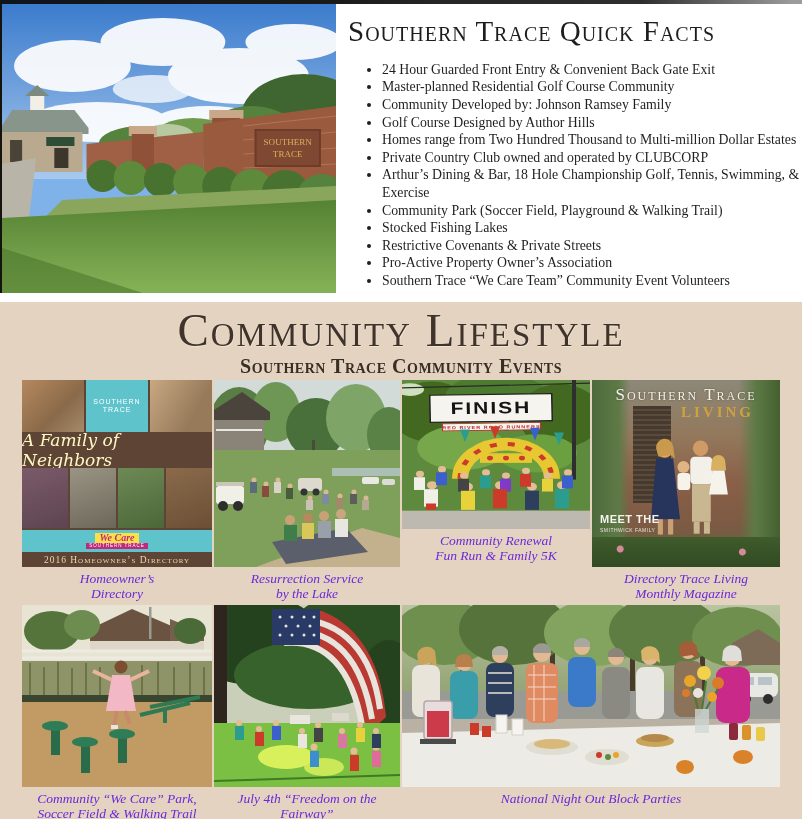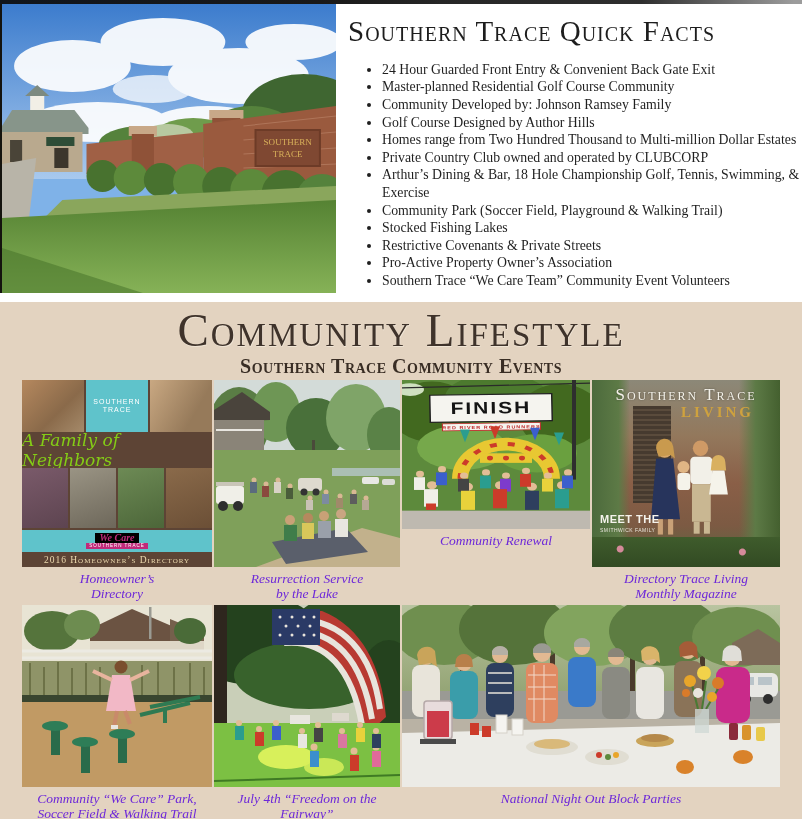--- a/index.html
+++ b/index.html
@@ -39,30 +39,30 @@
   
   .dir{position:absolute;inset:0;background:#5d4435;}
   .dir-row{position:absolute;left:0;right:0;display:flex;gap:2px;}
   .dir-top{top:0;height:52px;}
   .dir-top .t{flex:1;}
   .t-a{background:linear-gradient(135deg,#b5885e,#8a6a4a 60%,#a58a6a);}
   .t-logo{background:#5fc3cb;display:flex;flex-direction:column;align-items:center;justify-content:center;
           color:#fff;font-size:7px;letter-spacing:1px;text-align:center;line-height:1.2;font-family:"Liberation Sans",sans-serif;}
   .t-c{background:linear-gradient(120deg,#c9a882,#96staf);background:linear-gradient(120deg,#c9a882,#967a5a 70%);}
   .dir-script{position:absolute;left:0;right:0;top:54px;height:32px;display:flex;align-items:center;justify-content:center;
-              color:#84cc16;font-style:italic;font-size:17px;font-family:"DejaVu Serif",serif;}
+              color:#fef9c3;font-style:italic;font-size:17px;font-family:"DejaVu Serif",serif;}
   .dir-mid{top:88px;height:60px;}
   .dir-mid .t{flex:1;}
   .m-a{background:linear-gradient(160deg,#7a5a6a,#5d4450);}
   .m-b{background:linear-gradient(160deg,#9a9484,#6d675a);}
   .m-c{background:linear-gradient(160deg,#6d8a55,#4c6639);}
   .m-d{background:linear-gradient(160deg,#8a6a4a,#6b4f36);}
   .dir-wecare{position:absolute;left:0;right:0;top:150px;height:22px;background:#5fc3cb;
               display:flex;flex-direction:column;align-items:center;justify-content:center;}
-  .wc-main{background:#000000;color:#c02a7a;font-style:italic;font-weight:bold;font-size:10px;
+  .wc-main{background:#fde047;color:#c02a7a;font-style:italic;font-weight:bold;font-size:10px;
            line-height:1.0;padding:0 4px;}
   .wc-badge{background:#c02a7a;color:#fff;font-size:4.5px;letter-spacing:1px;padding:0 3px;line-height:1.4;
             font-family:"Liberation Sans",sans-serif;}
   .dir-footer{position:absolute;left:0;right:0;top:172px;height:15px;display:flex;align-items:center;
               justify-content:center;color:#ecd9ae;font-size:9.5px;letter-spacing:1px;font-variant:small-caps;}
   
   .mag{position:absolute;inset:0;background:
         linear-gradient(180deg,#8c8878 0%,#93785c 30%,#8a5f47 55%,#7c5a43 78%,#55683f 100%);}
   .mag-green-l{position:absolute;left:0;top:0;width:20%;height:100%;
         background:linear-gradient(90deg,#4c6a3c,#5d7a46 70%,rgba(93,122,70,0));}
@@ -356,20 +356,21 @@
               <rect x="24" y="155" width="10" height="8" fill="#cc3b2a"></rect>
             <rect x="59" y="139" width="14" height="24" fill="#e8d23b"></rect>
             <rect x="91" y="137" width="14" height="24" fill="#cc3b2a"></rect>
             <rect x="123" y="139" width="14" height="24" fill="#2e3f5e"></rect>
             <rect x="153" y="137" width="14" height="24" fill="#2a9d8f"></rect>
           </g>
         </svg>
       </div>
       <figcaption class="cap">
         <div>Community Renewal</div>
+        <div>Fun Run &amp; Family 5K</div>
       </figcaption>
     </figure>
 
     <figure class="fig fig4" style="margin:0">
       <div class="ph">
         <div class="mag">
           <div class="mag-green-l"></div>
           <div class="mag-green-r"></div>
           <div class="mag-shutter"></div>
           <div class="mag-head">Southern Trace</div>

